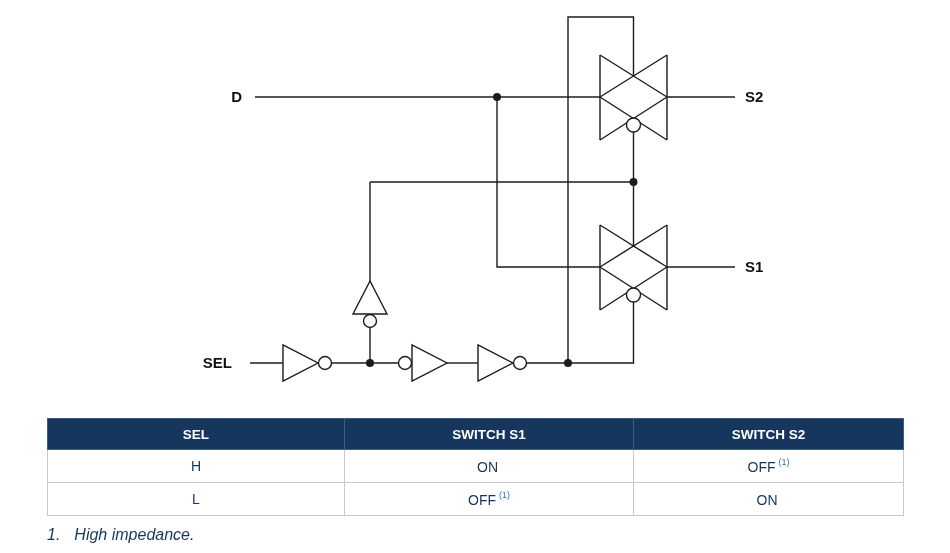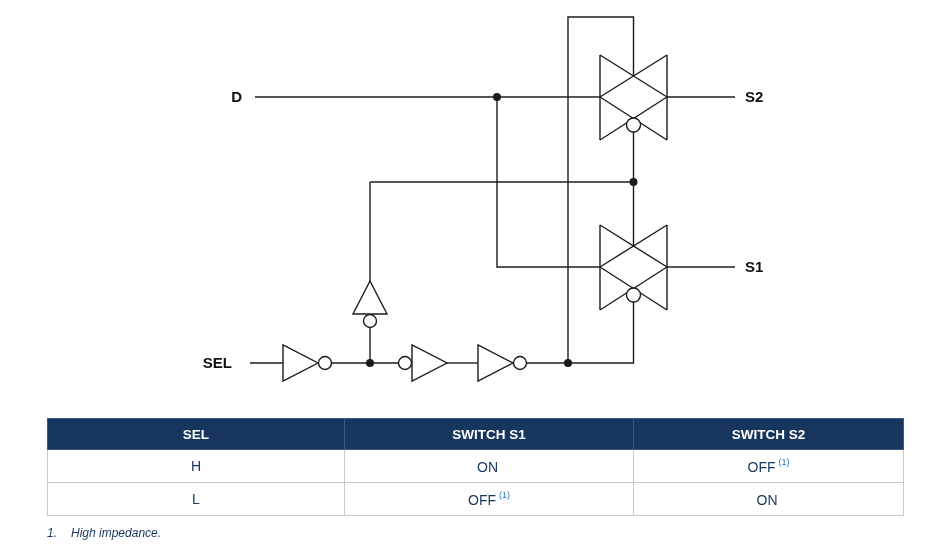--- a/index.html
+++ b/index.html
@@ -22,21 +22,21 @@
     height:30px; border:1px solid #3a5a88; text-align:center; padding:0;
   }
   table.func td {
     background:#ffffff; color:#17365D; font-size:14px; font-weight:normal;
     height:32px; border:1px solid #c9c9c9; text-align:center; padding:0;
   }
   sup.note { color:#2E74B5; font-size:9px; margin-left:3px; position:relative; top:-1px; }
   
   .footnote {
     position:absolute; left:47px; top:526px; font-style:italic;
-    color:#17365D; font-size:12px;
+    color:#17365D; font-size:16px;
   }
   .footnote .fn-num { margin-right:14px; }
 </style>
 </head>
 <body>
 
 <div class="page">
 
   <svg class="schematic" width="950" height="412" viewBox="0 0 950 412">
 

